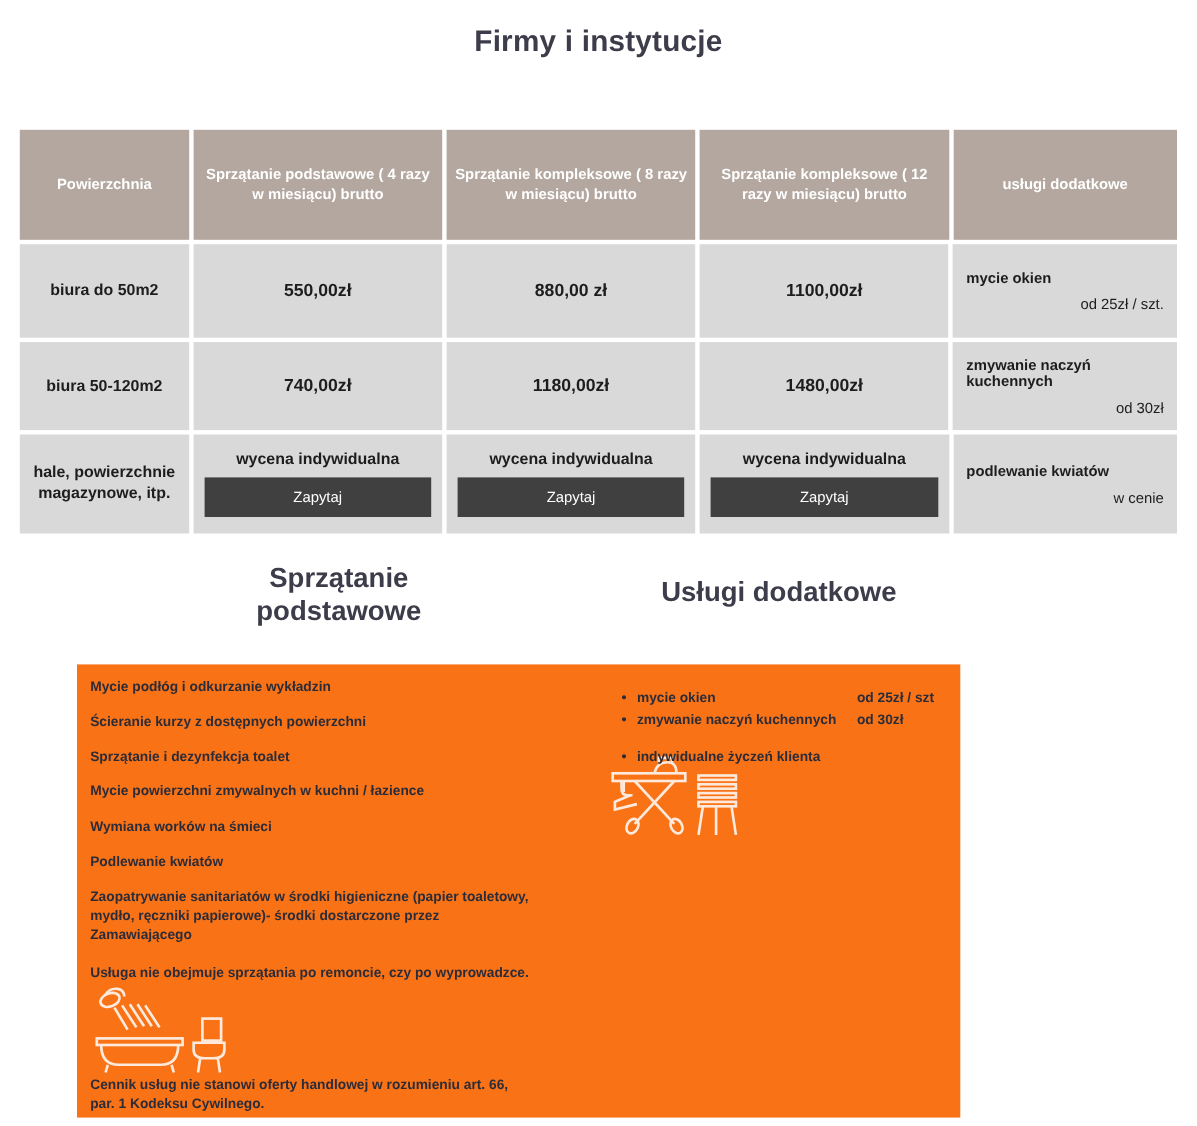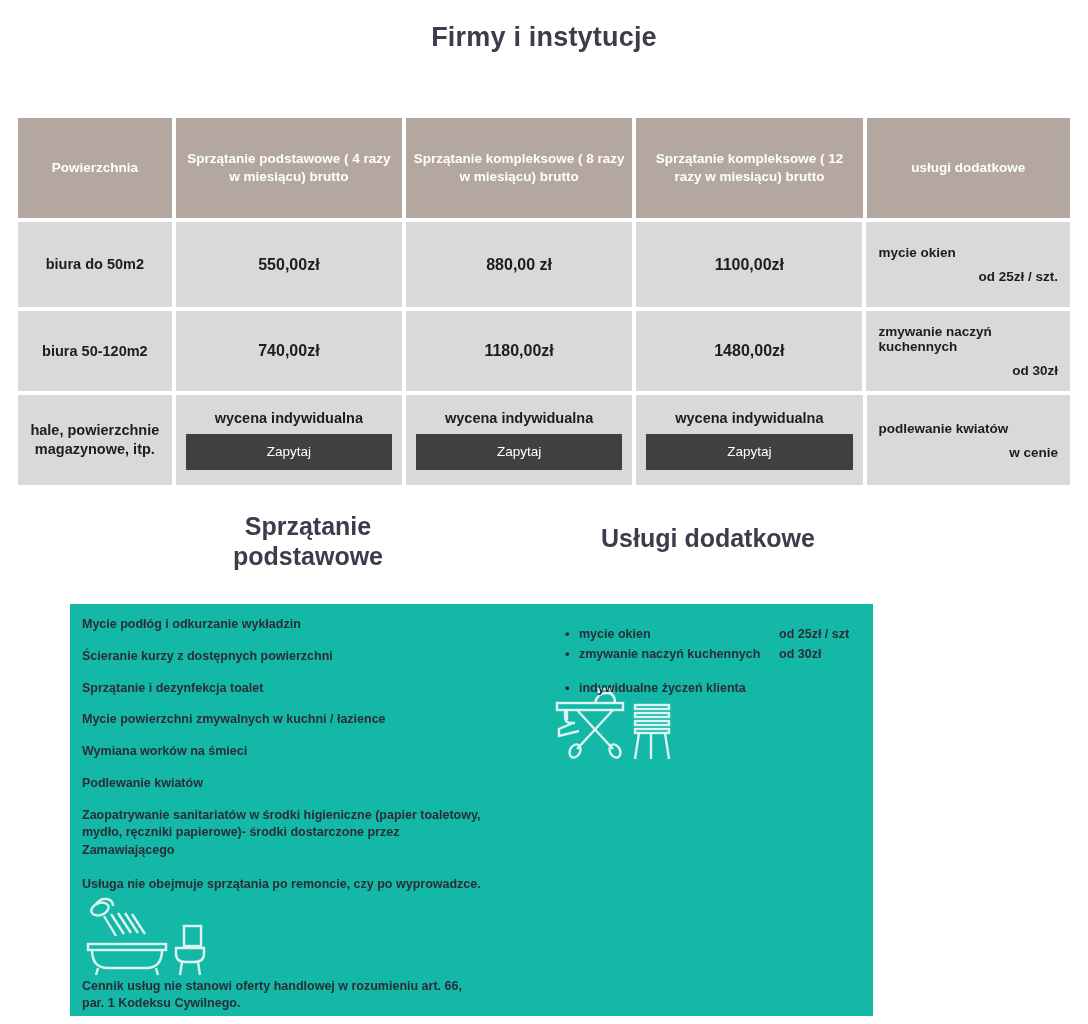--- a/index.html
+++ b/index.html
@@ -70,21 +70,21 @@
 
   
   .extras {
     align-items: stretch !important;
     justify-content: center;
     text-align: left !important;
     padding: 0 12px;
   }
   .extras .ex-name { font-size: 13.5px; font-weight: bold; color: #1d1d1d; }
   .extras .ex-price {
-    font-size: 13.5px; font-weight: bold; color: #1d1d1d;
+    font-size: 13.5px; font-weight: normal; color: #1d1d1d;
     text-align: right; margin-top: 9px;
   }
 
   
   .quote-cell { justify-content: center; padding: 12px 10px; }
   .quote-text { font-size: 14.5px; font-weight: bold; color: #1d1d1d; margin-bottom: 8px; }
   .ask-btn {
     display: block;
     width: 100%;
     background: #404040;
@@ -116,21 +116,21 @@
   .sec-h.left  { left: 222px; width: 172px; }
   .sec-h.right { left: 583px; width: 250px; top: 12px; }
 
   
   .bottom-panel {
     position: absolute;
     left: 70px;
     top: 604px;
     width: 803px;
     height: 412px;
-    background: #14b8a6;
+    background: #f97316;
     overflow: hidden;
   }
 
   .basic-list {
     position: absolute;
     left: 12px;
     top: 12px;
     width: 400px;
     list-style: none;
   }

